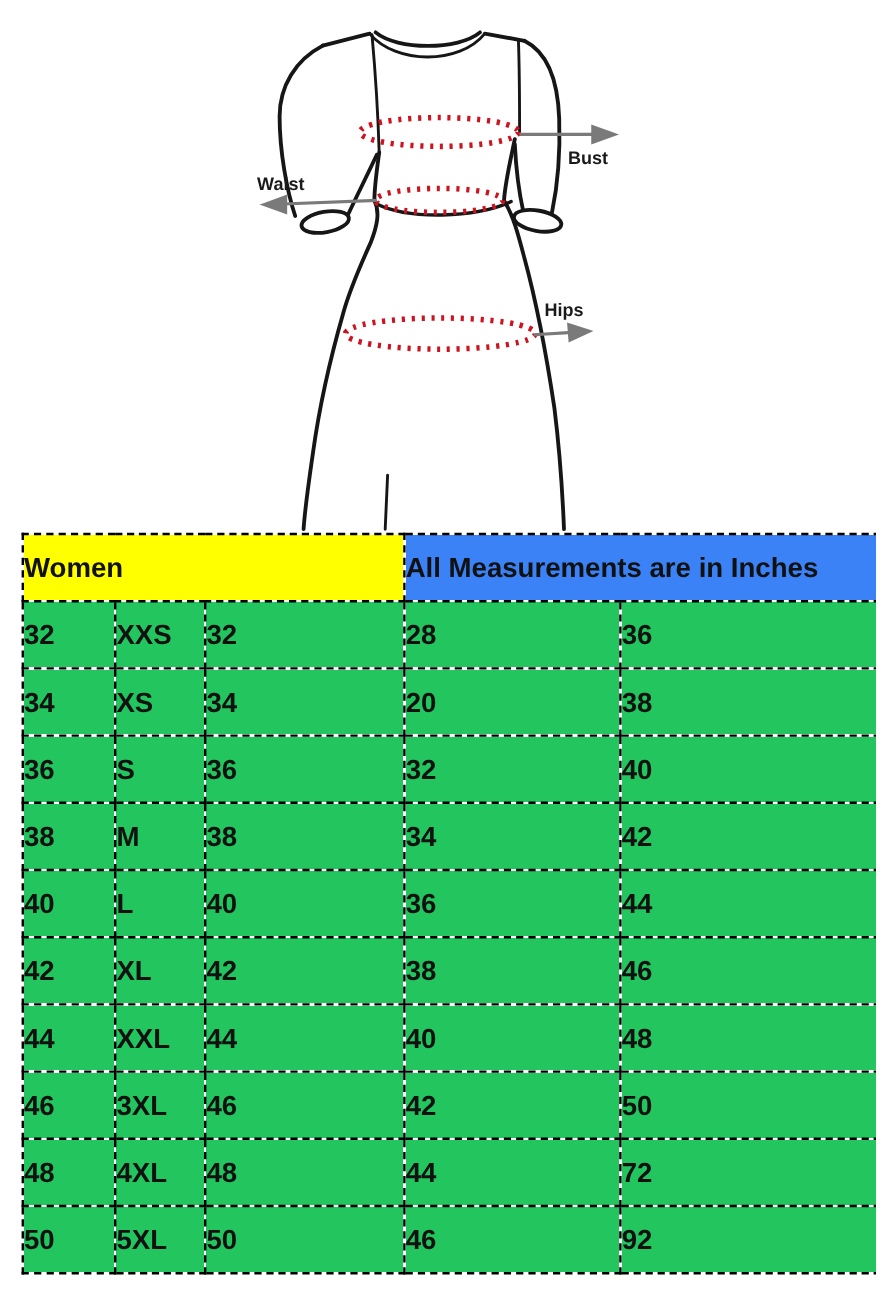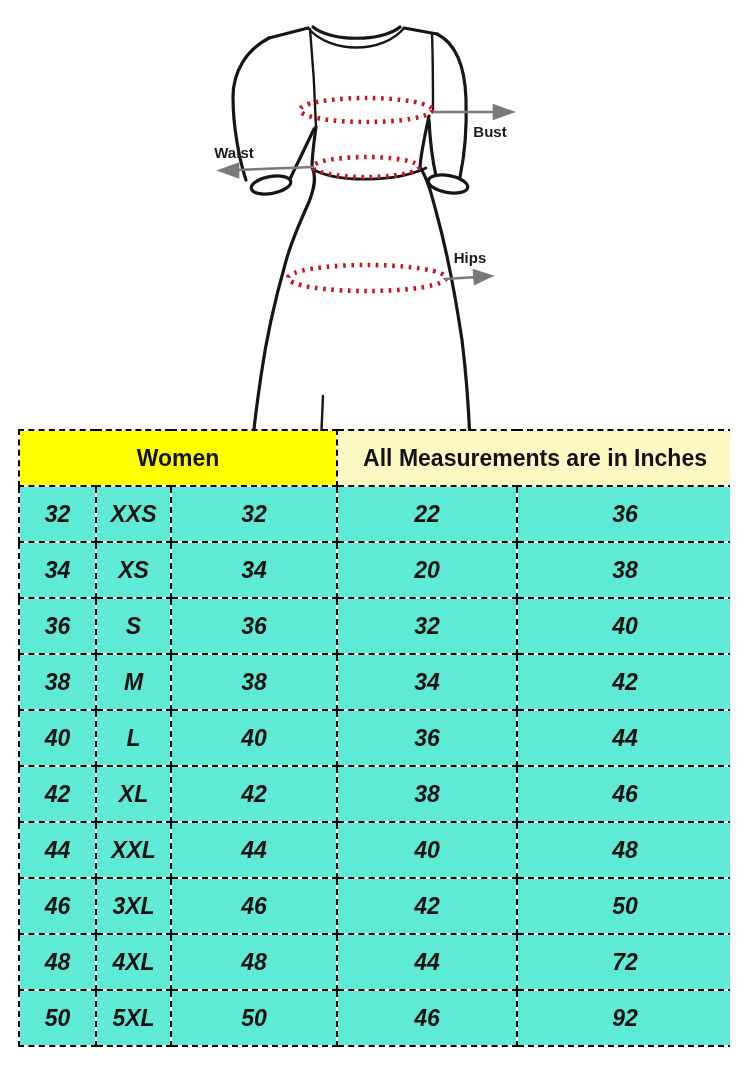--- a/index.html
+++ b/index.html
@@ -5,36 +5,36 @@
   html,body{margin:0;padding:0;background:#ffffff;}
   .canvas{
     position:relative;width:730px;height:1080px;background:var(--page-bg,#ffffff);
     overflow:hidden;font-family:"Liberation Sans",sans-serif;
   }
   .diagram-svg{position:absolute;left:0;top:0;}
   .diagram-label{
     font-family:"Liberation Sans",sans-serif;font-size:15px;font-weight:bold;fill:#1a1a1a;
   }
   .size-table{
-    position:absolute;left:18px;top:429px;width:714px;height:618px;
+    position:absolute;left:18px;top:444px;width:714px;height:618px;
     border-collapse:collapse;table-layout:fixed;
     font-family:"Liberation Sans",sans-serif;font-weight:bold;color:#111;
-    text-align:center;
+    text-align:left;
   }
   .size-table th,.size-table td{
     border:2px dashed var(--border,#000);padding:0;vertical-align:middle;
     overflow:hidden;white-space:nowrap;
   }
   .group-row{height:56px;font-size:23px;}
   .group-row .women-cell{background:var(--women-bg,#ffff00);}
-  .group-row .units-cell{background:#fef9c3;}
+  .group-row .units-cell{background:#3b82f6;}
   .cols-row{height:48px;font-size:21px;}
   .cols-row th{background:var(--header-bg,#f8e1d6);}
   .size-table tbody tr{height:51px;font-size:23px;}
-  .size-table tbody td{background:#5eead4;font-style:italic;}
+  .size-table tbody td{background:#22c55e;}
 </style>
 </head>
 <body>
 
 <div class="canvas">
 
   <svg class="diagram-svg" width="746" height="444" viewBox="0 0 746 444">
 
     <g fill="none" stroke="#161616" stroke-width="3.2" stroke-linecap="round" stroke-linejoin="round">
       <path d="M313,27 C331,42 382,42 400,27"></path>
@@ -89,21 +89,21 @@
       <tr class="group-row">
         <th colspan="3" class="women-cell">Women</th>
         <th colspan="2" class="units-cell">All Measurements are in Inches</th>
       </tr>
     </thead>
     <tbody>
         <tr>
           <td>32</td>
           <td>XXS</td>
           <td>32</td>
-          <td>22</td>
+          <td>28</td>
           <td>36</td>
         </tr>
         <tr>
           <td>34</td>
           <td>XS</td>
           <td>34</td>
           <td>20</td>
           <td>38</td>
         </tr>
         <tr>

